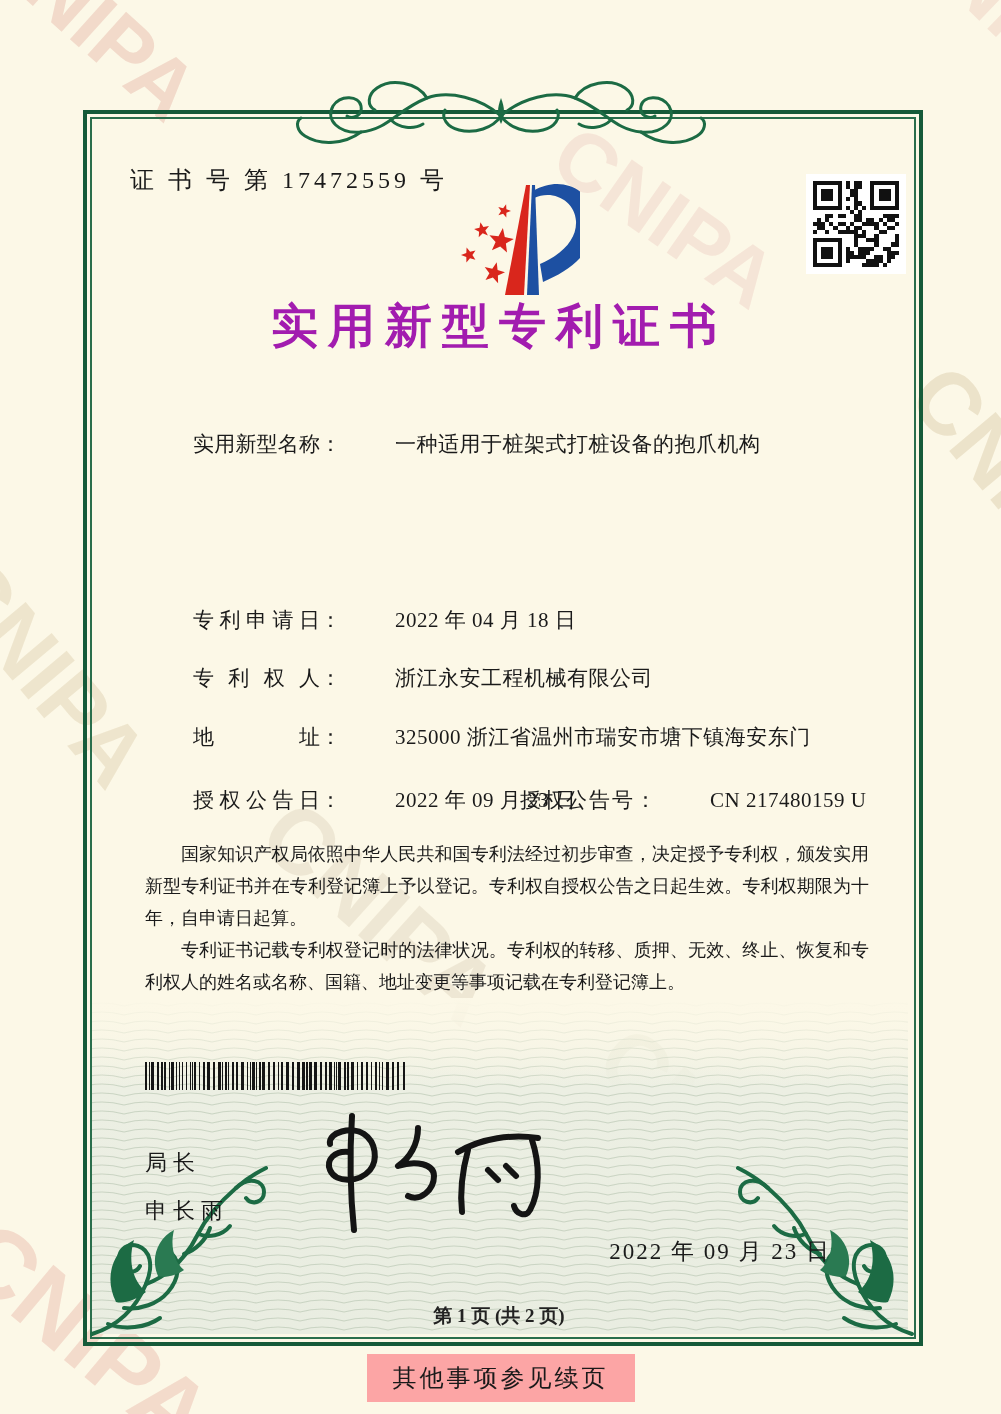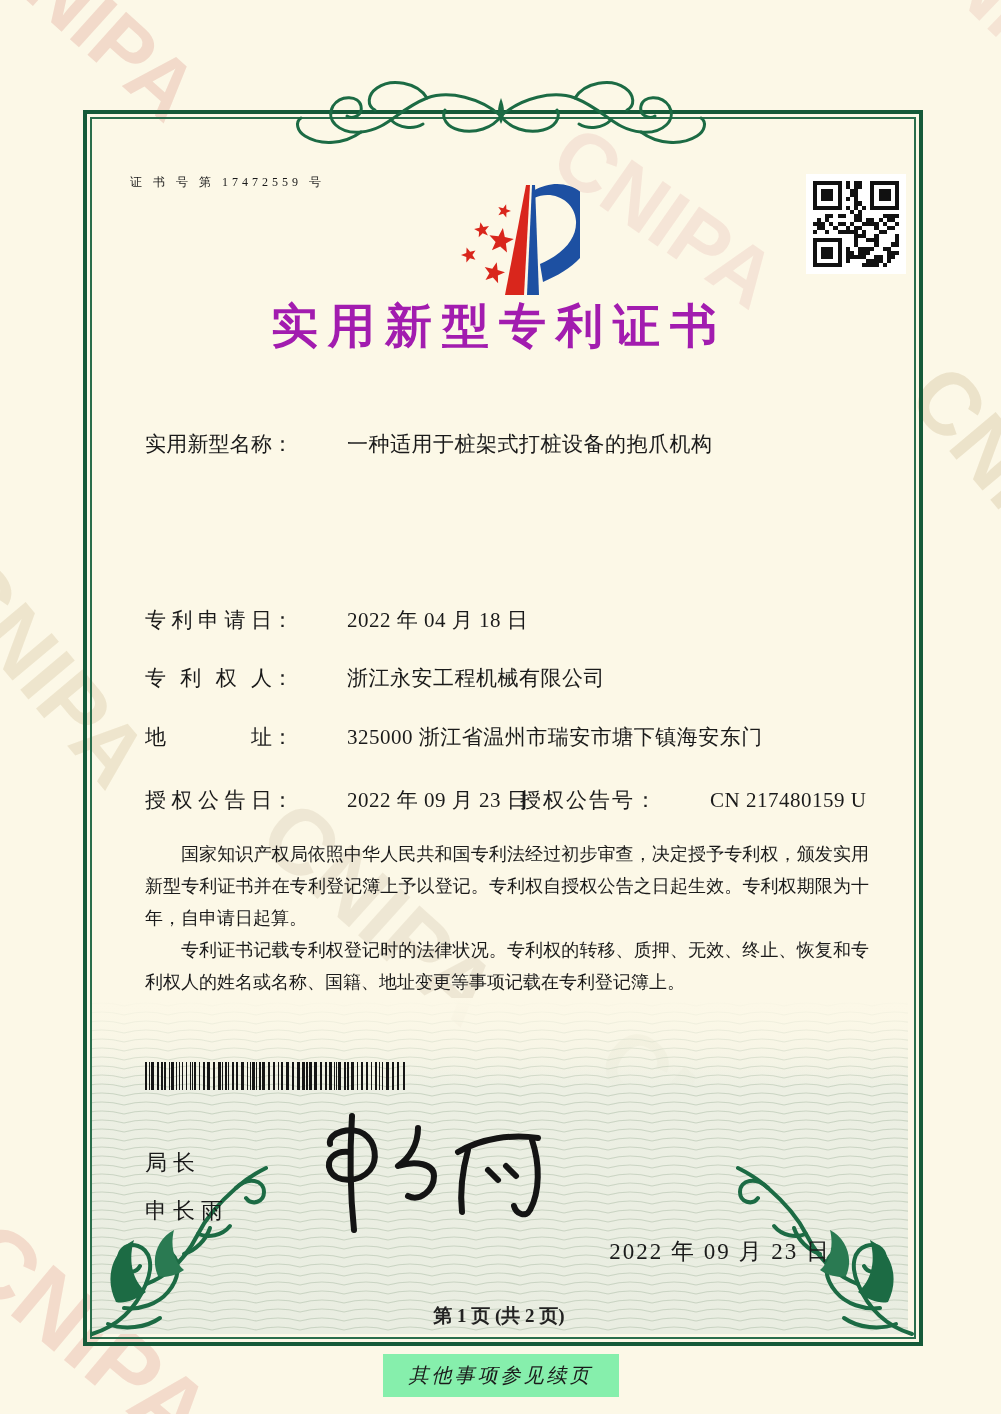--- a/index.html
+++ b/index.html
@@ -16,51 +16,51 @@
          border:4px solid #155a39;}
   .frame-inner{position:absolute;left:3px;top:3px;right:3px;bottom:3px;
          border:2px solid #2a6e4c;}
   
   .band{position:absolute;left:90px;top:998px;width:818px;height:336px;overflow:hidden;
         background:linear-gradient(180deg,rgba(246,245,232,0) 0,#ecefe3 90px,#e9ede1 100%);}
   .band svg{position:absolute;left:0;top:0;}
   .band-fade{position:absolute;left:0;top:0;width:100%;height:90px;
         background:linear-gradient(#fcf8e7,rgba(252,248,231,0));}
   
-  .cert-no{position:absolute;left:130px;top:174px;font-size:12px;letter-spacing:4px;}
+  .cert-no{position:absolute;left:130px;top:164px;font-size:24px;letter-spacing:4px;}
   .logo{position:absolute;left:425px;top:165px;width:155px;height:130px;}
   .qr-box{position:absolute;left:806px;top:174px;width:100px;height:100px;background:#fff;
           display:flex;align-items:center;justify-content:center;}
   .title{position:absolute;left:83px;top:295px;width:832px;text-align:center;
          font-size:47px;font-weight:bold;letter-spacing:10px;color:#a21caf;}
   
   .field{position:absolute;left:145px;font-size:21px;white-space:nowrap;}
   .flabel{display:inline-block;width:127px;text-align:justify;text-align-last:justify;
-          vertical-align:top;}
+          vertical-align:top;margin-left:48px;}
   .fcolon{margin-right:6px;}
   .fval{letter-spacing:0.5px;margin-left:48px;}
   .field2{position:absolute;left:520px;font-size:21px;white-space:nowrap;}
   .flabel2{letter-spacing:2px;}
   
   .body-text{position:absolute;left:145px;top:838px;width:724px;font-size:18px;
              line-height:32px;text-align:justify;}
   .body-text p{margin:0;text-indent:2em;}
   
   .barcode{position:absolute;left:145px;top:1062px;width:262px;height:28px;}
   
   .signer-title{position:absolute;left:145px;top:1148px;font-size:22px;letter-spacing:6px;text-align:right;}
   .signer-name{position:absolute;left:145px;top:1196px;font-size:22px;letter-spacing:6px;}
   .signature{position:absolute;left:290px;top:1108px;width:270px;height:130px;}
   .issue-date{position:absolute;left:560px;top:1236px;width:320px;text-align:center;
               font-size:23px;letter-spacing:2px;}
   .page-info{position:absolute;left:83px;top:1303px;width:832px;text-align:center;
              font-size:19px;color:#222;font-weight:bold;}
   
   .footer-note{position:absolute;left:50%;transform:translateX(-50%);top:1354px;
-               background:#86efac;padding:8px 26px;font-size:20px;letter-spacing:3px;font-style:italic;}
+               background:#fca5a5;padding:8px 26px;font-size:24px;letter-spacing:3px;}
   
   .orn-top{position:absolute;left:50%;top:68px;transform:translateX(-50%);}
   .orn-bl{position:absolute;left:88px;top:1158px;}
   .orn-br{position:absolute;left:736px;top:1158px;transform:scaleX(-1);}
 </style>
 </head>
 <body>
 
 <div class="page">
 

